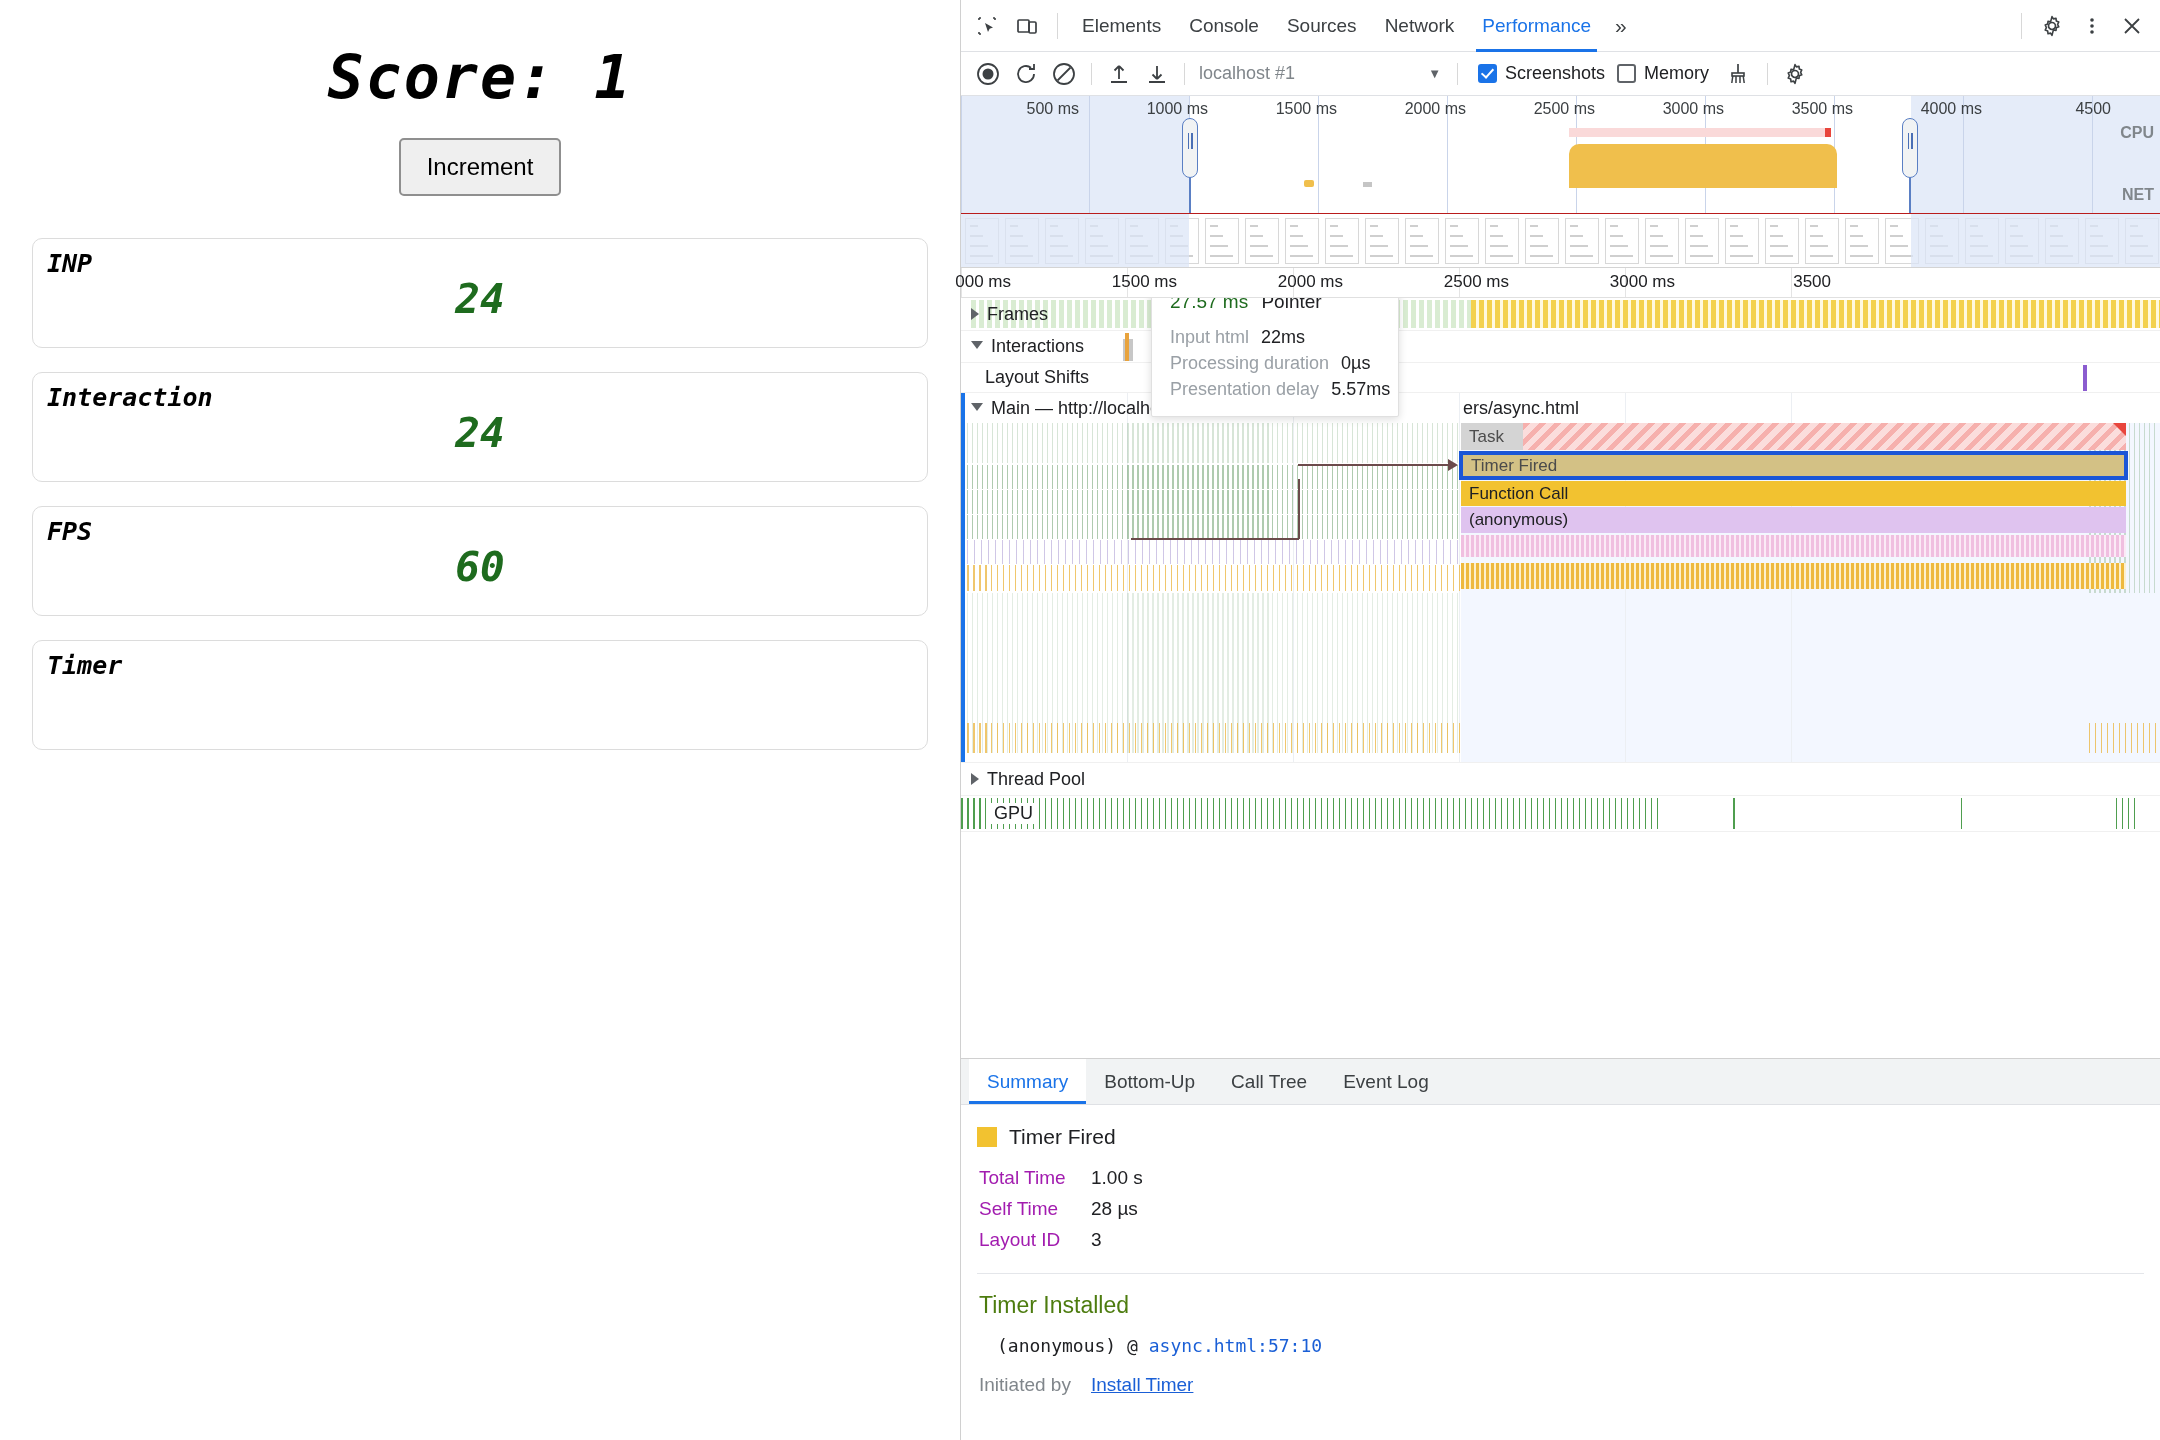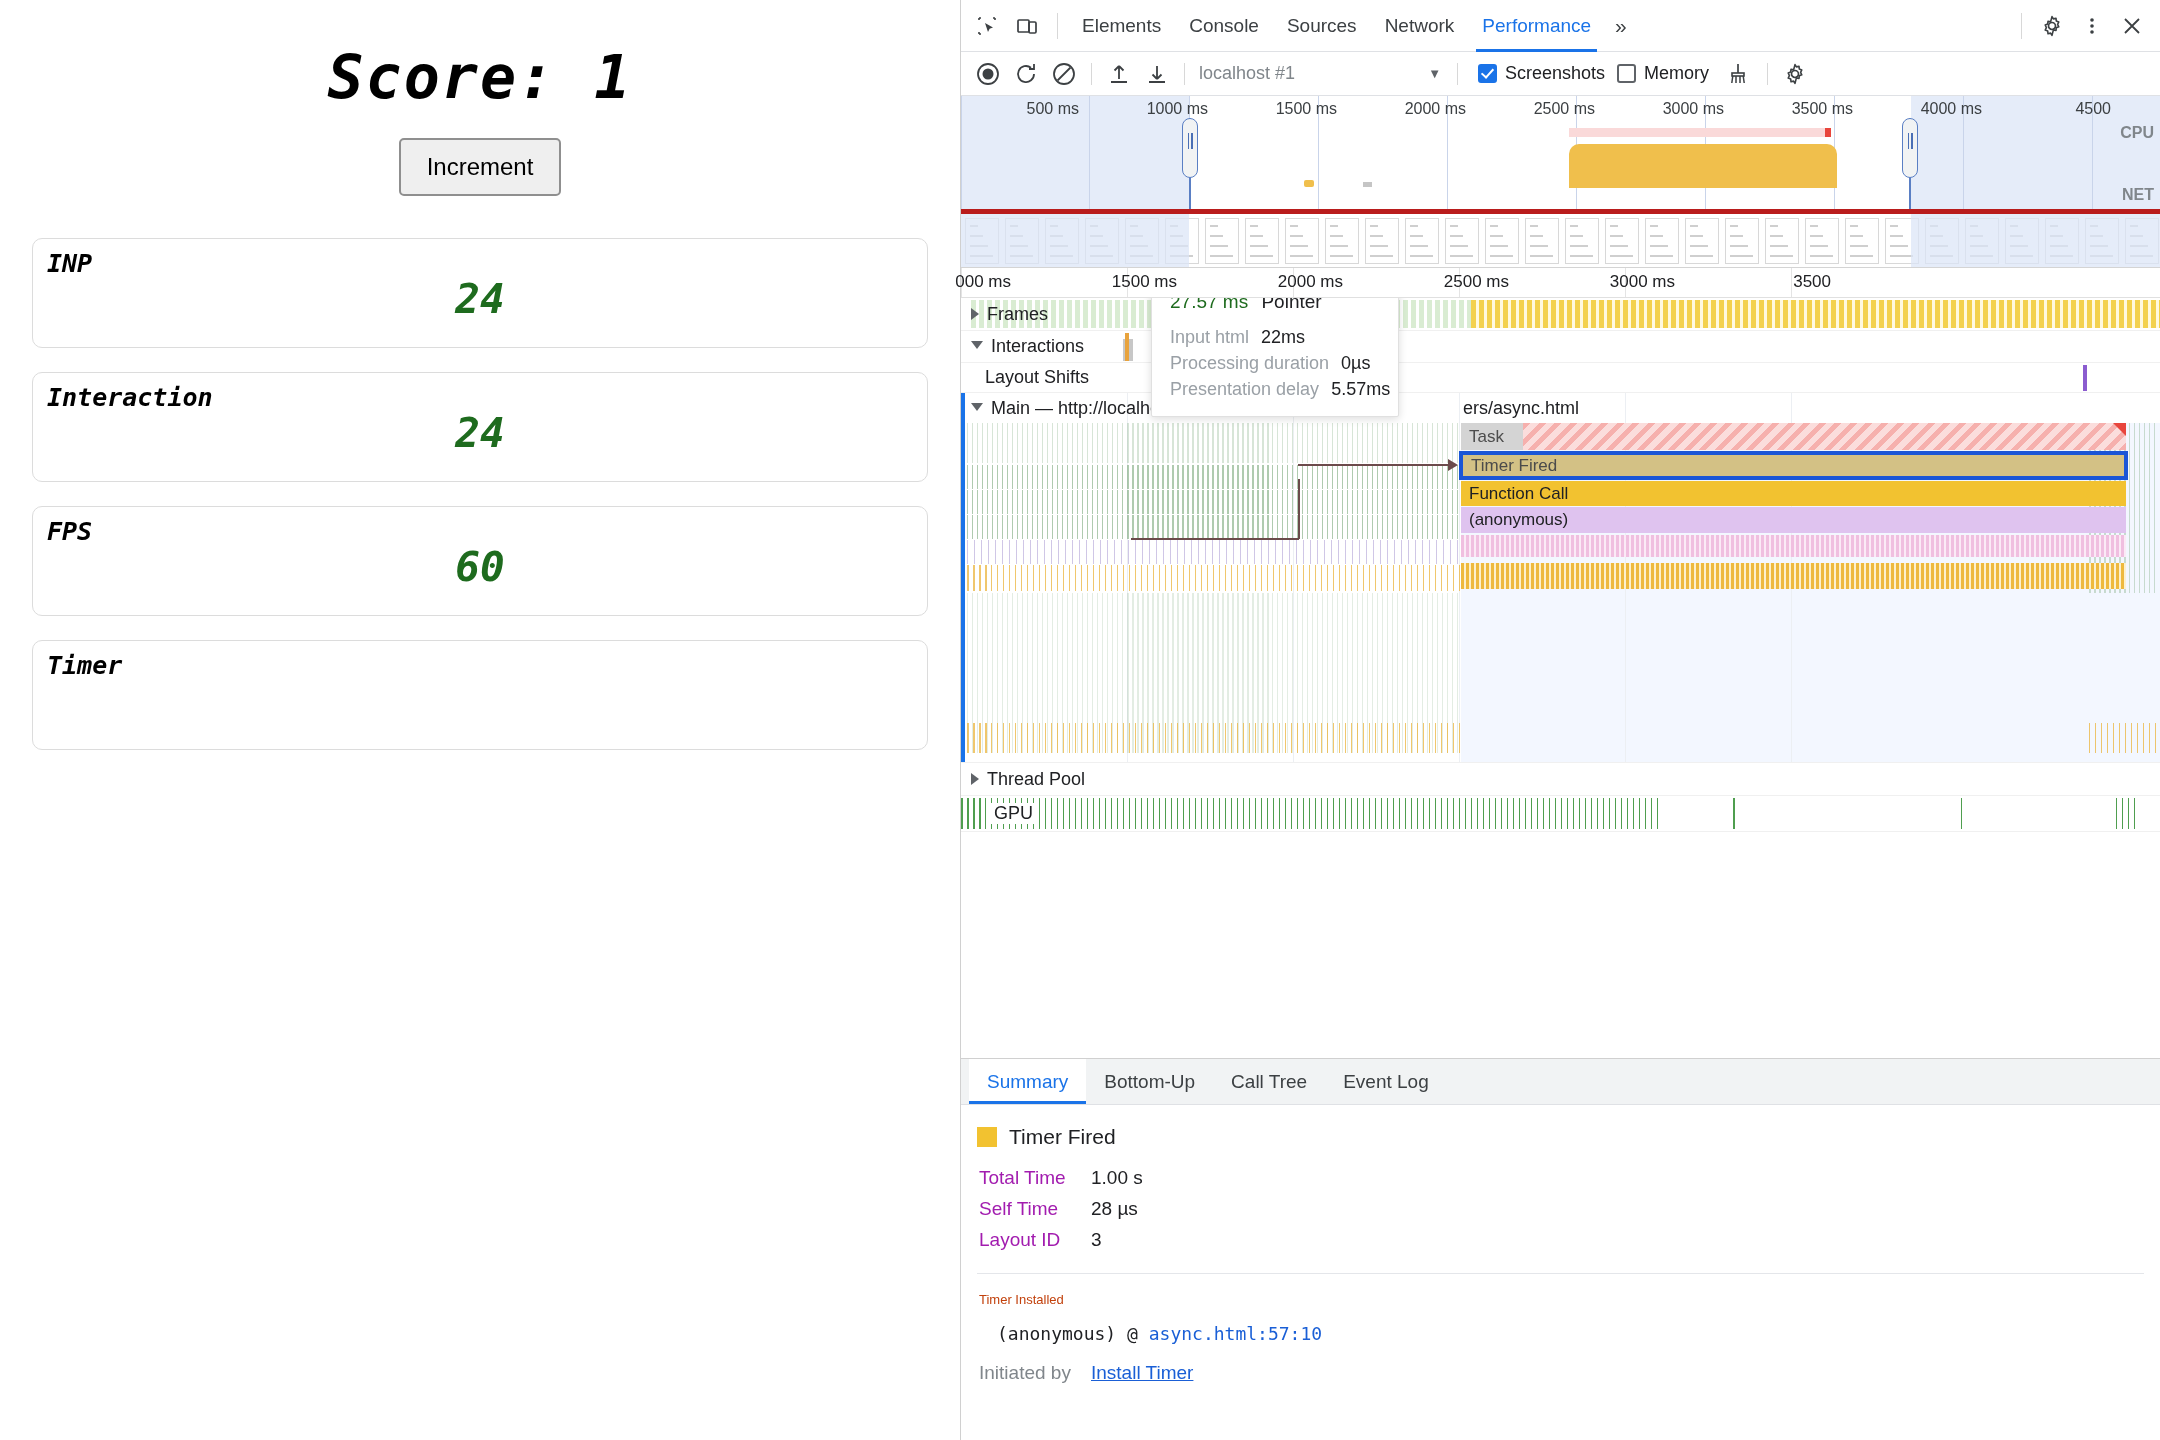--- a/index.html
+++ b/index.html
@@ -113,21 +113,21 @@
   .chkbox.on::after {
     content: ""; position: absolute; left: 4px; top: 0px;
     width: 5px; height: 10px; border: solid #fff;
     border-width: 0 2.5px 2.5px 0; transform: rotate(42deg);
   }
   .chk-label { font-size: 18px; color: #202124; }
 
   
   .overview {
     flex: 0 0 118px; position: relative; background: #fff;
-    border-bottom: 5px solid #b91c1c; overflow: hidden; padding-left: 12px;
+    border-bottom: 1px solid #b91c1c; overflow: hidden; padding-left: 12px;
   }
   .ov-dim { position: absolute; top: 0; bottom: 0; background: #dbe5f7; opacity: .72; }
   .ov-tick {
     position: absolute; top: 0; height: 118px;
     border-left: 1px solid #c9d4ea;
   }
   .ov-tlabel {
     position: absolute; top: 4px; font-size: 16px; color: #3c4043;
     transform: translateX(-100%); padding-right: 6px; white-space: nowrap;
   }
@@ -288,21 +288,21 @@
     height: 3px; background: #1a73e8;
   }
   .bp-body { flex: 1 1 auto; background: #fff; padding: 20px 16px 0 16px; overflow: hidden; }
   .sum-title { display: flex; align-items: center; margin-bottom: 18px; }
   .sum-swatch { width: 20px; height: 20px; background: #f2c230; margin-right: 12px; }
   .sum-name { font-size: 21px; color: #202124; }
   .sum-row { display: flex; font-size: 19px; margin-bottom: 9px; padding-left: 2px; }
   .sum-key { color: #a21caf; min-width: 112px; }
   .sum-val { color: #202124; }
   .bp-divider { height: 1px; background: #e4e6ea; margin: 22px 0 18px 0; }
-  .ti-head { font-size: 13px; color: #c2410c; margin-bottom: 16px; padding-left: 2px; }
+  .ti-head { font-size: 23px; color: #4d7c0f; margin-bottom: 16px; padding-left: 2px; }
   .ti-stack {
     font-family: "DejaVu Sans Mono", monospace; font-size: 18px;
     color: #202124; padding-left: 20px; margin-bottom: 18px;
   }
   .ti-link { color: #1a5fd6; cursor: pointer; }
   .ti-init { display: flex; font-size: 19px; padding-left: 2px; }
   .ti-init-key { color: #80868b; min-width: 112px; }
   .ti-init-link { color: #1a5fd6; text-decoration: underline; cursor: pointer; }
 </style>
 </head>

